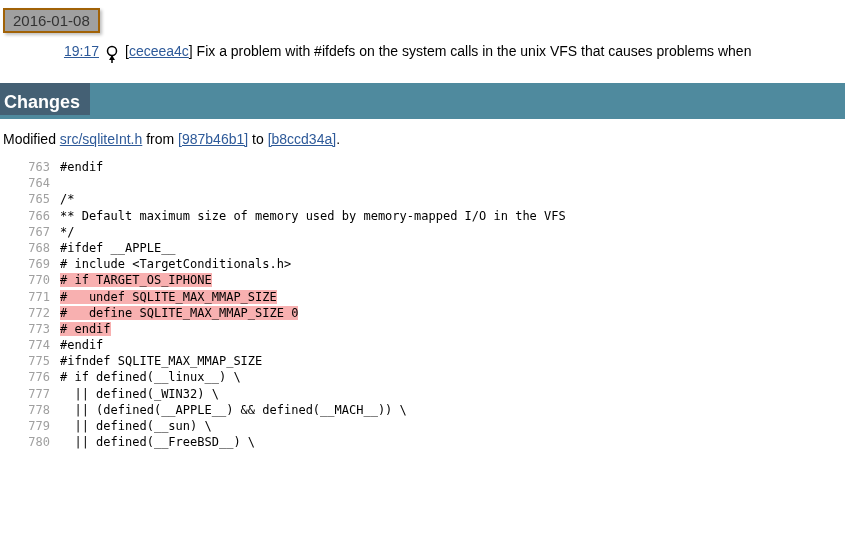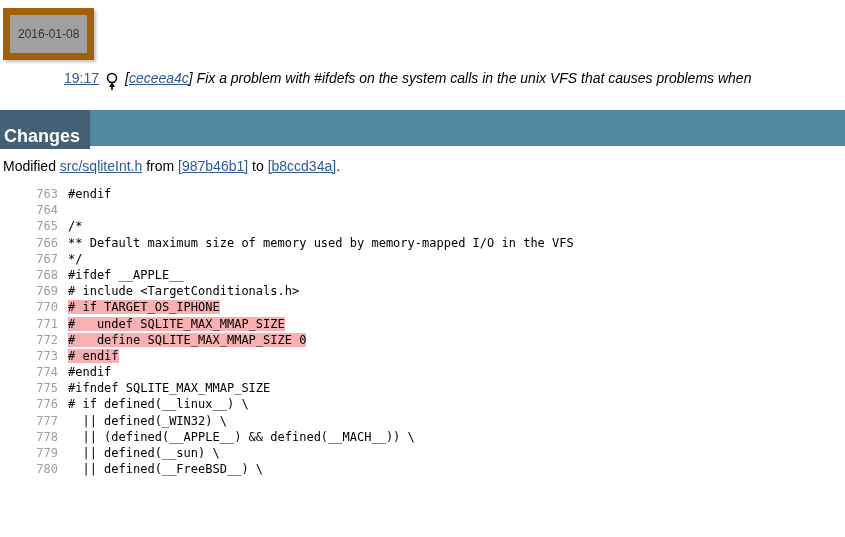--- a/index.html
+++ b/index.html
@@ -6,24 +6,24 @@
     margin: 0;
     padding: 0;
     font-family: Helvetica, Arial, sans-serif;
     font-size: 14px;
     background: #fff;
     color: #000;
   }
   .date-header {
     display: inline-block;
     background: #a0a0a0;
-    border: 7px solid #a16207;
-    padding: 12px 8px;
+    border: 2px solid #a16207;
+    padding: 2px 8px;
     margin: 8px 0 6px 3px;
-    font-size: 12px;
+    font-size: 15px;
     color: #333;
     box-shadow: 2px 2px 3px rgba(0,0,0,0.25);
   }
   .timeline-table {
     border-collapse: collapse;
     width: 100%;
   }
   .timeline-row td {
     vertical-align: middle;
     padding: 3px 4px;
@@ -40,21 +40,20 @@
     padding: 0;
   }
   .graph-svg {
     display: block;
     width: 18px;
     height: 24px;
   }
   .timeline-row .msg-cell {
     white-space: nowrap;
     overflow: hidden;
-    font-style: italic;
   }
   .highlighted {
     background: #fcfdc8;
   }
   a.link {
     color: #2e5a99;
     text-decoration: underline;
     cursor: pointer;
   }
   .section-bar {
@@ -64,33 +63,33 @@
     position: relative;
   }
   .section-title {
     position: absolute;
     left: 0;
     top: 0;
     background: #446074;
     color: #fff;
     font-size: 18px;
     font-weight: bold;
-    padding: 16px 10px 2px 4px;
+    padding: 9px 10px 2px 4px;
   }
   .modified-line {
     padding: 12px 3px;
     font-size: 14px;
   }
   .diff-pre {
     font-family: Menlo, Monaco, Consolas, monospace;
     font-size: 12px;
     line-height: 1.35;
     margin: 0;
     white-space: pre;
-    padding-left: 18px;
+    padding-left: 10px;
   }
   .ln {
     color: #a0a0a0;
     display: inline-block;
     width: 40px;
     text-align: right;
     padding-right: 10px;
   }
   .code-del {
     background: #f8b0b0;

